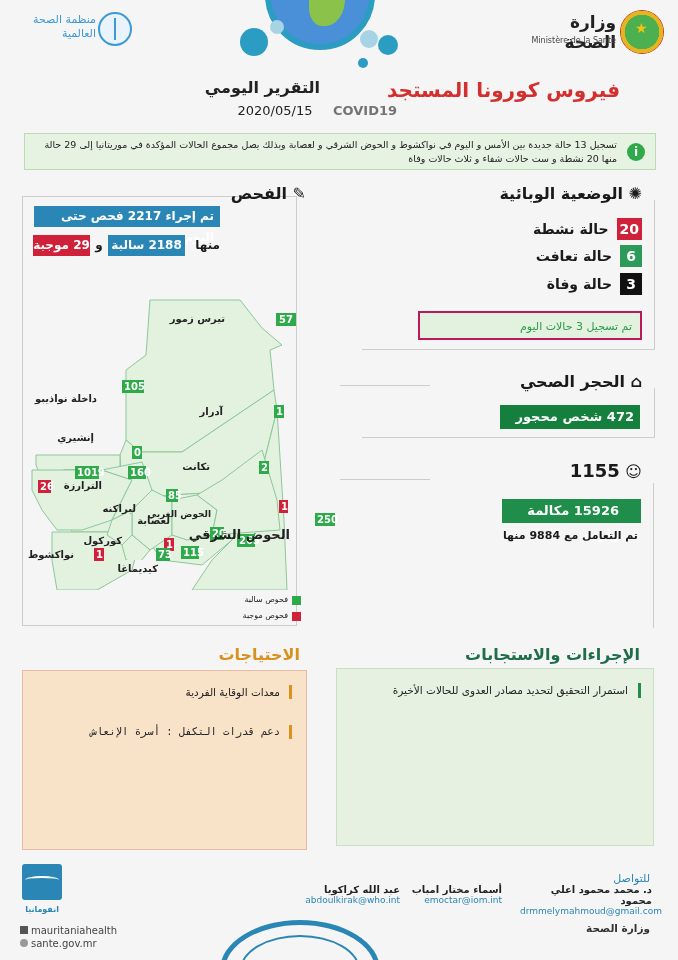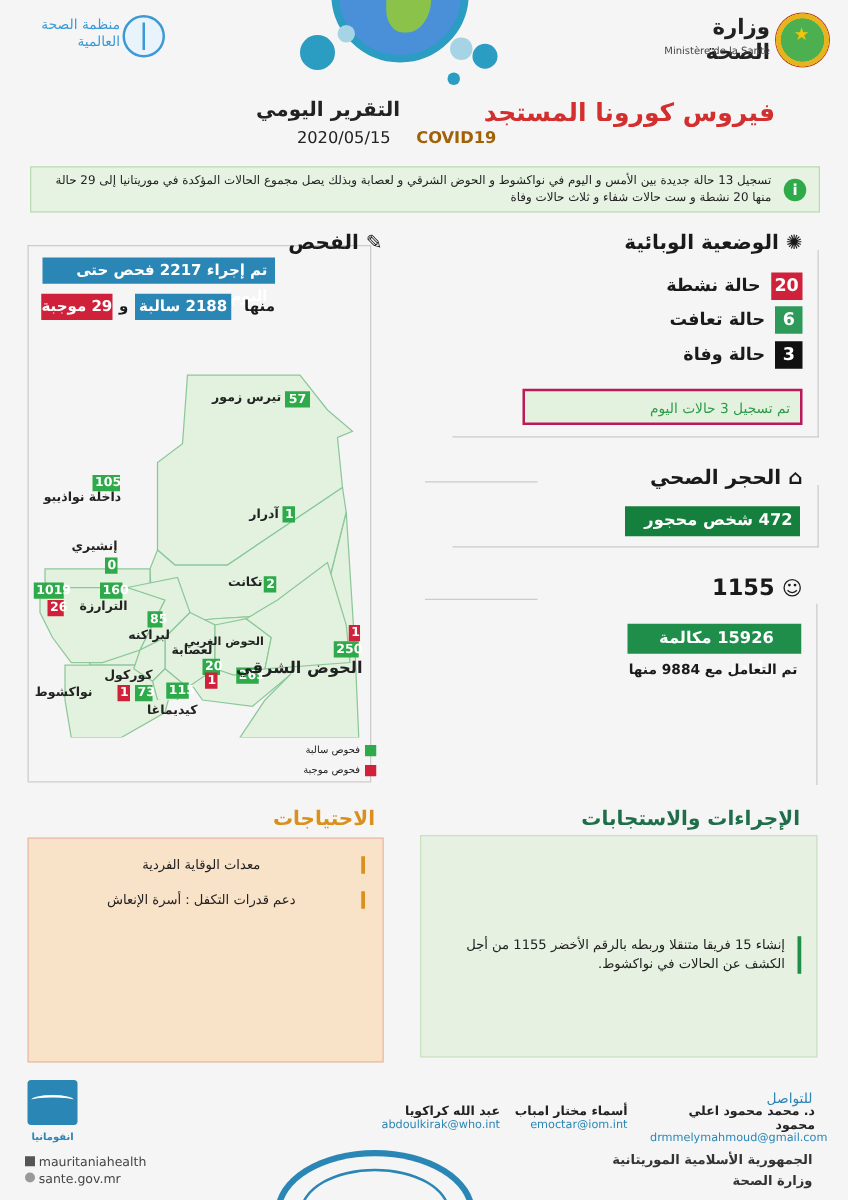--- a/index.html
+++ b/index.html
@@ -18,21 +18,21 @@
   .who-name { left: 10px; top: 13px; width: 86px; font-size: 11px; color: #3b9ad6; line-height: 14px; }
 
   .globe-wrap { left: 230px; top: -40px; width: 180px; height: 110px; }
   .globe { position:absolute; left: 35px; top: 0; width: 110px; height: 90px; border-radius: 0 0 55px 55px; background: #4a90d9; border: 6px solid #2b9cc2; }
   .globe .land { position:absolute; left: 38px; top: 10px; width: 36px; height: 50px; background: #8bc34a; border-radius: 40% 50% 60% 40%; }
   .virus { position:absolute; border-radius: 50%; background: #2b9cc2; }
   .virus.light { background: #a6d4e4; }
 
   .title-main { left: 330px; top: 78px; width: 290px; font-weight: bold; font-size: 20px; color: #d32f2f; }
   .title-daily { left: 180px; top: 78px; width: 140px; font-weight: bold; font-size: 16px; color: #222; }
-  .covid-sub { left: 320px; top: 103px; width: 90px; font-weight: bold; font-size: 13px; color: #a16207; text-align: center; }
+  .covid-sub { left: 320px; top: 103px; width: 90px; font-weight: bold; font-size: 13px; color: #737373; text-align: center; }
   .date-sub { left: 230px; top: 103px; width: 90px; font-size: 13px; color: #222; text-align: center; }
 
   
   .info-banner { left: 24px; top: 133px; width: 632px; height: 37px; background: #e6f2e2; border: 1px solid #b9dcb0; }
   .info-icon { position:absolute; right: 10px; top: 9px; width: 18px; height: 18px; border-radius: 50%; background: #2eaa4a; color: #fff; font-size: 12px; font-weight: bold; text-align: center; line-height: 18px; }
   .info-text { position:absolute; right: 38px; top: 4px; width: 580px; font-size: 9.5px; line-height: 14px; color: #222; }
 
   
   .frame-right { left: 362px; top: 200px; width: 293px; height: 150px; border-right: 1px solid #ccc; border-bottom: 1px solid #ccc; }
   .frame-left { left: 22px; top: 196px; width: 275px; height: 430px; border-left: 1px solid #ccc; border-right: 1px solid #ccc; border-top: 1px solid #ccc; border-bottom: 1px solid #ccc; }
@@ -52,21 +52,21 @@
   .tests-title { left: 220px; top: 184px; width: 86px; }
   .tests-total { left: 34px; top: 206px; width: 186px; height: 21px; background: #2a86b5; color: #fff; font-size: 12px; font-weight: bold; line-height: 21px; padding-right: 6px; }
   .tests-neg { left: 108px; top: 235px; width: 77px; height: 21px; background: #2a86b5; color: #fff; font-size: 12px; font-weight: bold; line-height: 21px; text-align: center; }
   .tests-pos { left: 33px; top: 235px; width: 57px; height: 21px; background: #d0213a; color: #fff; font-size: 12px; font-weight: bold; line-height: 21px; text-align: center; }
   .tests-of { left: 186px; top: 235px; width: 34px; font-size: 12px; font-weight: bold; line-height: 21px; }
   .tests-and { left: 90px; top: 235px; width: 18px; font-size: 12px; font-weight: bold; line-height: 21px; text-align: center; }
 
   
   .map { left: 22px; top: 270px; width: 275px; height: 320px; }
   .badge { position:absolute; height: 13px; font-size: 10px; font-weight: bold; color: #fff; line-height: 13px; text-align: center; padding: 0 2px; }
-  .badge.g { background: #2eaa4a; }
+  .badge.g { background: #2eaa4a; margin-left: 48px; }
   .badge.r { background: #d0213a; }
   .region { position:absolute; font-size: 10px; font-weight: bold; color: #222; white-space: nowrap; }
   .legend-item { position:absolute; font-size: 8px; color: #222; }
   .legend-swatch { position:absolute; width: 9px; height: 9px; }
 
   
   .quar-title { left: 470px; top: 372px; width: 172px; }
   .quar-frame { left: 362px; top: 388px; width: 293px; height: 50px; border-right: 1px solid #ccc; border-bottom: 1px solid #ccc; }
   .quar-line { left: 340px; top: 385px; width: 90px; height: 1px; background: #ccc; }
   .quar-box { left: 500px; top: 405px; width: 140px; height: 24px; background: #15803d; color: #fff; font-size: 13px; font-weight: bold; line-height: 24px; padding-right: 6px; }
@@ -79,21 +79,21 @@
   .hot-sub { left: 470px; top: 529px; width: 168px; font-size: 11px; font-weight: bold; }
 
   
   .meas-title { left: 460px; top: 645px; width: 180px; font-weight: bold; font-size: 16px; color: #1f6e4a; }
   .meas-box { left: 336px; top: 668px; width: 318px; height: 178px; background: #e6f1e1; border: 1px solid #c9e0c2; }
   .meas-item { position:absolute; right: 12px; width: 290px; font-size: 10.5px; line-height: 15px; color: #222; padding-right: 10px; border-right: 3px solid #1e8e4a; }
 
   
   .needs-title { left: 200px; top: 645px; width: 100px; font-weight: bold; font-size: 16px; color: #d9901c; }
   .needs-box { left: 22px; top: 670px; width: 285px; height: 180px; background: #f8e2c8; border: 1px solid #eab9a6; }
-  .need-item { position:absolute; right: 14px; width: 250px; font-size: 10.5px; line-height: 14px; color: #222; padding-right: 9px; border-right: 3px solid #d9901c; text-align: center; }
+  .need-item { position:absolute; right: 14px; width: 250px; font-size: 10.5px; line-height: 14px; color: #222; padding-right: 9px; border-right: 3px solid #d9901c; }
 
   
   .infomania-logo { left: 22px; top: 864px; width: 40px; height: 36px; background: #2a86b5; border-radius: 3px; }
   .infomania-logo .wave { position:absolute; left: 3px; top: 12px; width: 34px; height: 8px; border-top: 2px solid #fff; border-radius: 50%; }
   .infomania-name { left: 18px; top: 905px; width: 48px; font-size: 8px; font-weight: bold; color: #2a86b5; text-align: center; }
   .social { left: 20px; top: 924px; width: 140px; font-size: 10px; color: #444; line-height: 13px; }
   .social .ic { display:inline-block; width: 8px; height: 8px; background: #555; margin-right: 3px; }
   .social .ic.round { border-radius: 50%; background: #999; }
 
   .contact-head { left: 600px; top: 872px; width: 50px; font-size: 11px; color: #2a86b5; }
@@ -249,27 +249,27 @@
 <div class="abs hot-line-top"></div>
 <div class="abs hot-vline"></div>
 <div class="abs hot-title rtl">
   <span style="font-size:16px;">☺ </span><span>1155</span>
 </div>
 <div class="abs hot-box rtl">15926 مكالمة واردة</div>
 <div class="abs hot-sub rtl">تم التعامل مع 9884 منها</div>
 
 <div class="abs meas-title rtl">الإجراءات والاستجابات</div>
 <div class="abs meas-box">
-  <div class="meas-item rtl" style="top:80px;">إنشاء 15 فريقا متنقلا وربطه بالرقم الأخضر 1155 من أجل الكشف عن الحالات في نواكشوط.</div>
+  <div class="meas-item rtl" style="top:14px;">استمرار التحقيق لتحديد مصادر العدوى للحالات الأخيرة</div>
 </div>
 
 <div class="abs needs-title rtl">الاحتياجات</div>
 <div class="abs needs-box">
   <div class="need-item rtl" style="top:14px;">معدات الوقاية الفردية</div>
-  <div class="need-item rtl" style="top:42px;">دعم قدرات التكفل : أسرة الإنعاش</div>
+  <div class="need-item rtl" style="top:54px;font-family:Liberation Mono, monospace;">دعم قدرات التكفل : أسرة الإنعاش</div>
 </div>
 
 <div class="abs infomania-logo">
     <div class="wave"></div>
   </div>
 <div class="abs infomania-name">انفومانيا</div>
 <div class="abs social">
   <div><span class="ic"></span><span>mauritaniahealth</span></div>
   <div><span class="ic round"></span><span>sante.gov.mr</span></div>
 </div>
@@ -281,17 +281,16 @@
 </div>
 <div class="abs contact rtl" style="left:400px;top:884px;width:102px;">
   <div class="nm">أسماء مختار امباب</div>
   <div class="em" style="direction:ltr;text-align:right;">emoctar@iom.int</div>
 </div>
 <div class="abs contact rtl" style="left:305px;top:884px;width:95px;">
   <div class="nm">عبد الله كراكويا</div>
   <div class="em" style="direction:ltr;text-align:right;">abdoulkirak@who.int</div>
 </div>
 <div class="abs republic rtl">
-  <div>الجمهورية الأسلامية الموريتانية</div>
   <div>وزارة الصحة</div>
 </div>
 <div class="abs seal"></div>
 <div class="abs seal-inner"></div>
 
 </body></html>

